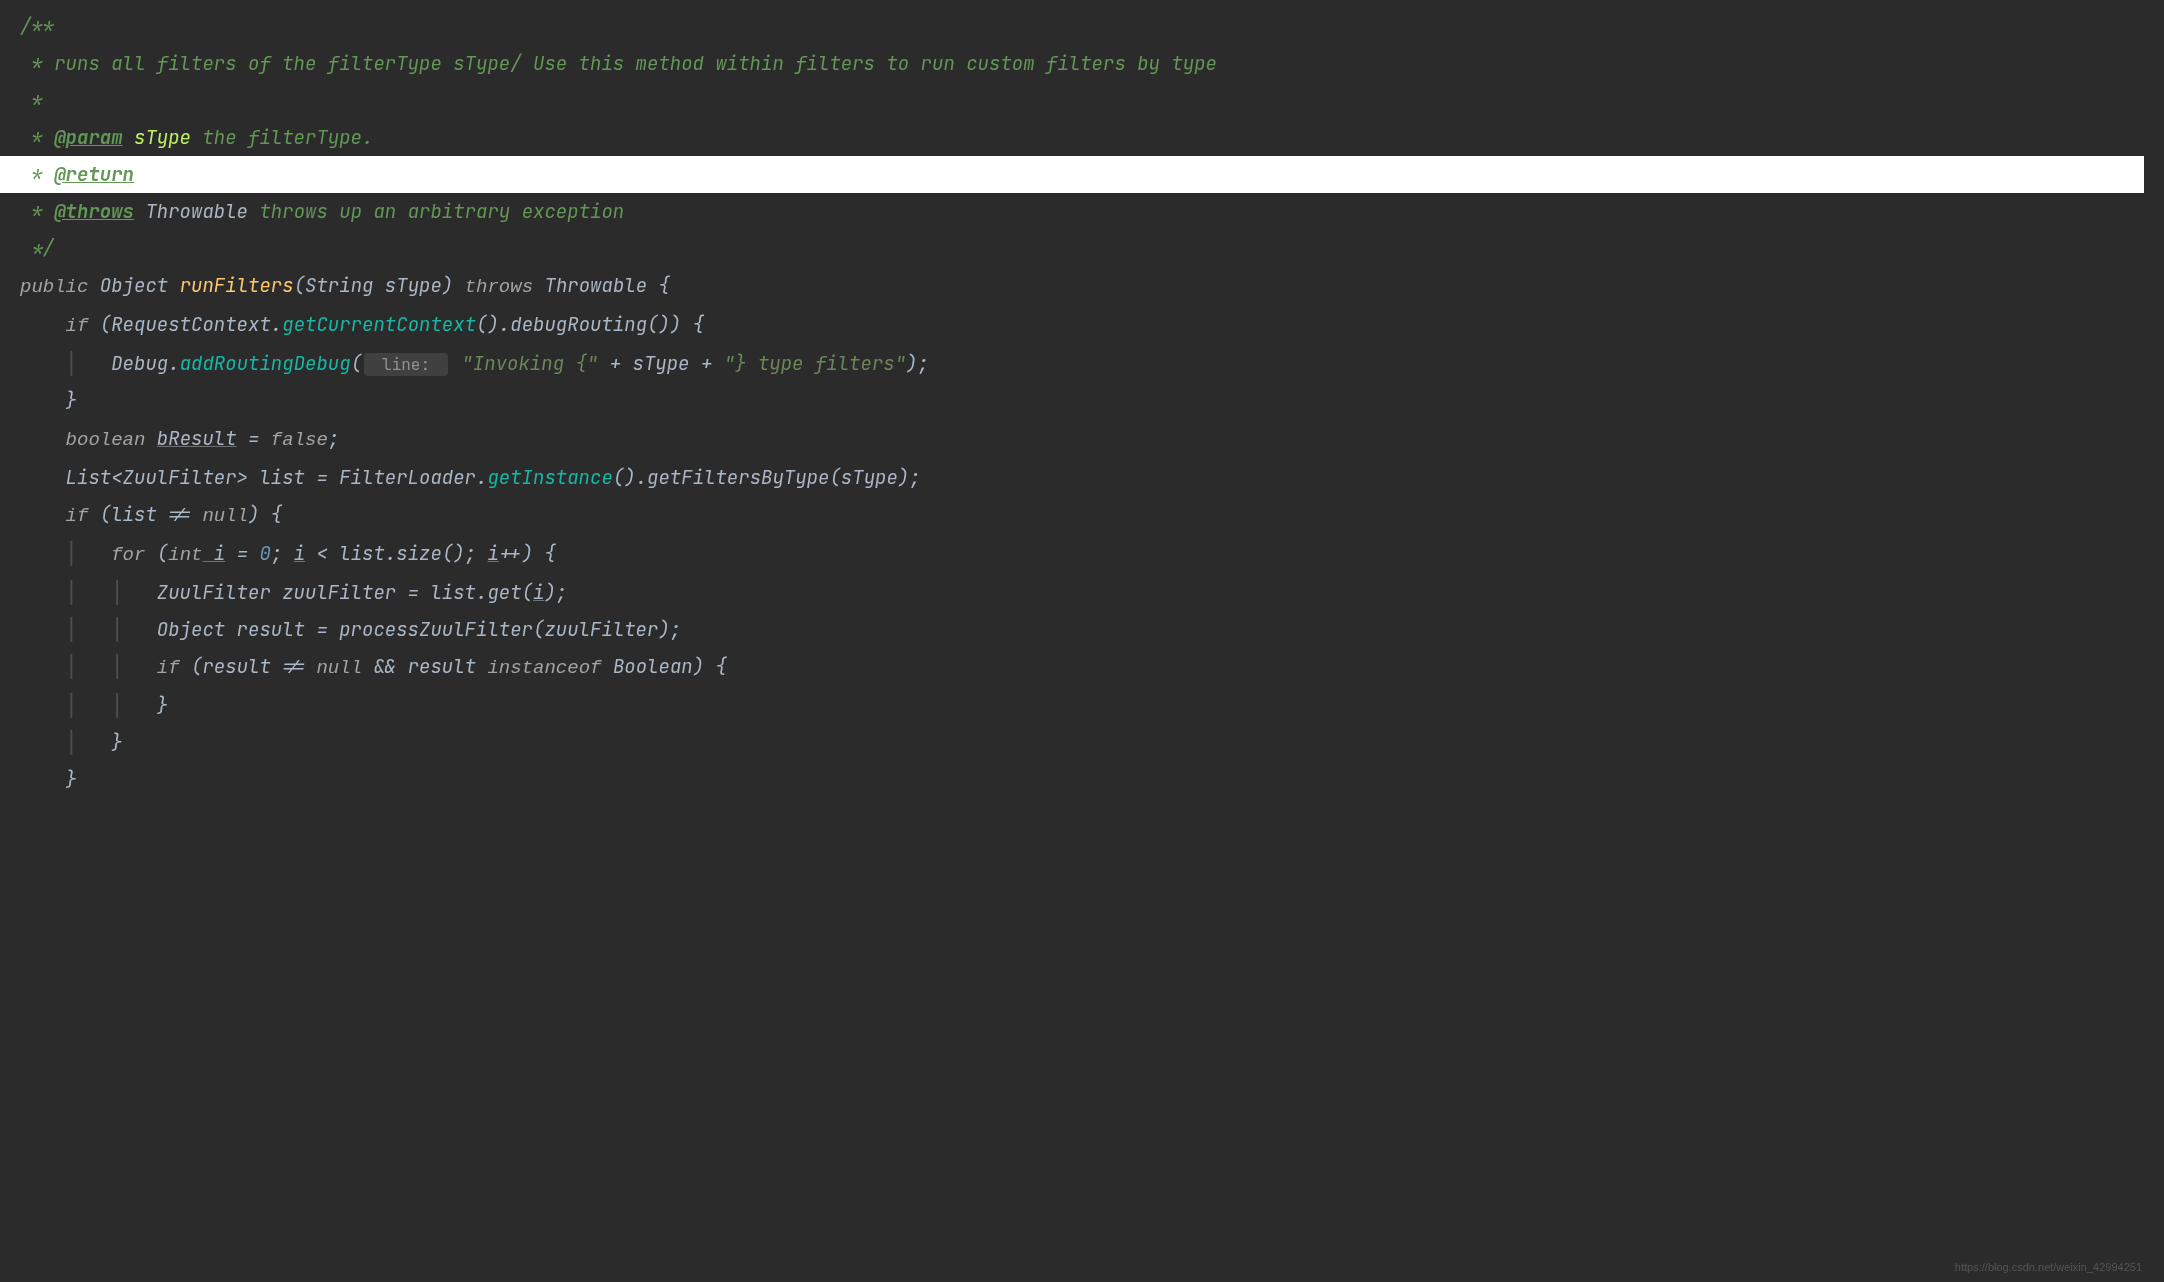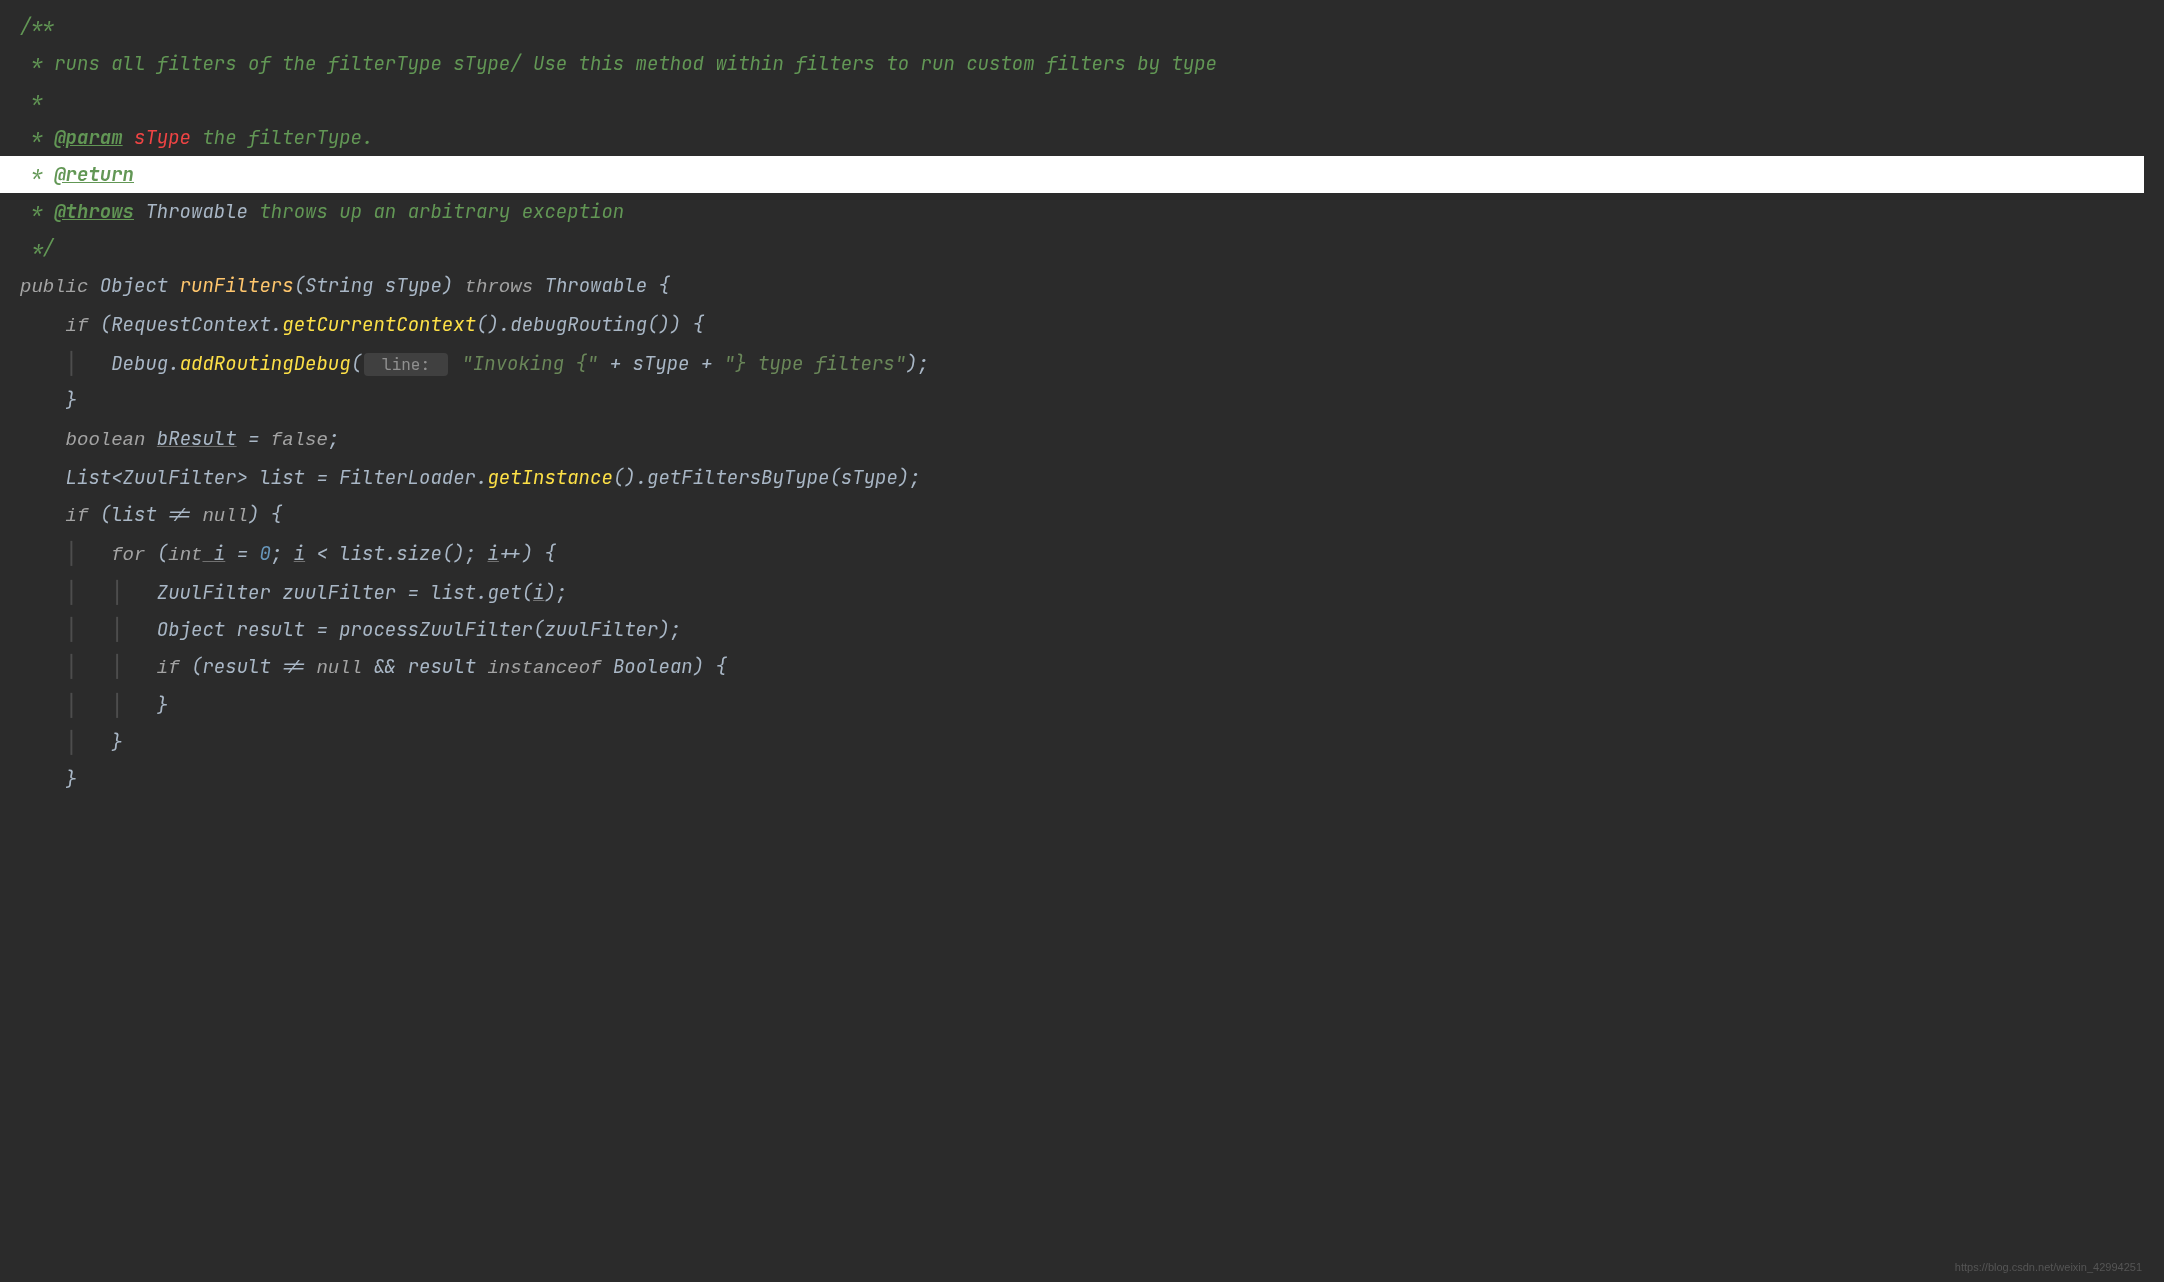--- a/index.html
+++ b/index.html
@@ -27,25 +27,25 @@
       position: relative;
     }
     .line.highlighted {
       background-color: #ffffff;
       margin-left: -20px;
       padding-left: 20px;
       width: calc(100%);
     }
     .c-doc { color: #629755; font-style: italic; }
     .c-doc-tag { color: #629755; font-style: italic; font-weight: bold; text-decoration: underline; }
-    .c-doc-param { color: #ef4444; font-style: italic; }
+    .c-doc-param { color: #bef264; font-style: italic; }
     .c-keyword { color: #a3a3a3; font-family: Liberation Mono, monospace; }
     .c-method-decl { color: #ffc66d; }
     .c-class { color: #a9b7c6; }
-    .c-static { color: #fde047; font-style: italic; }
+    .c-static { color: #14b8a6; font-style: italic; }
     .c-string { color: #6a8759; }
     .c-number { color: #6897bb; }
     .c-var-underline { text-decoration: underline; text-decoration-color: #707070;}
     
     .hint-label {
       background-color: #404040;
       color: #909090;
       border-radius: 4px;
       padding: 1px 18px;
       font-size: 16px;

